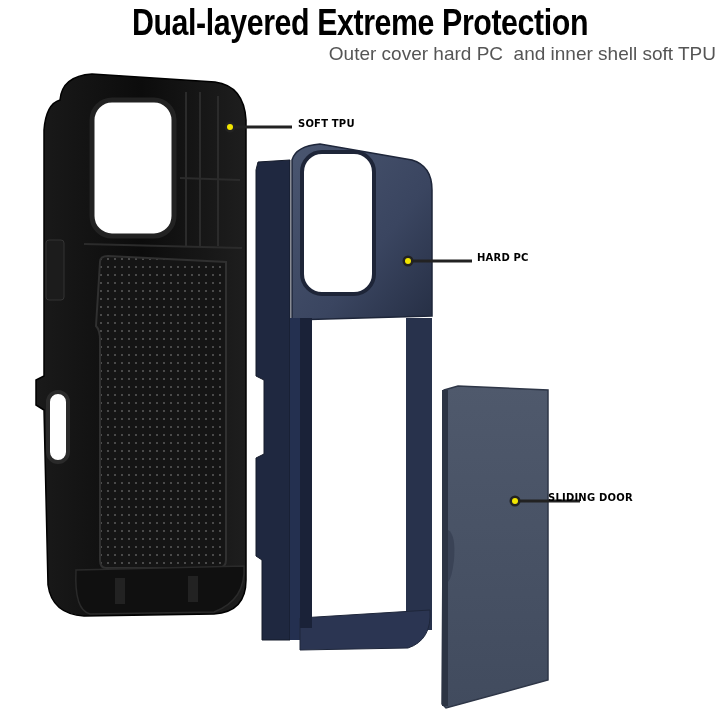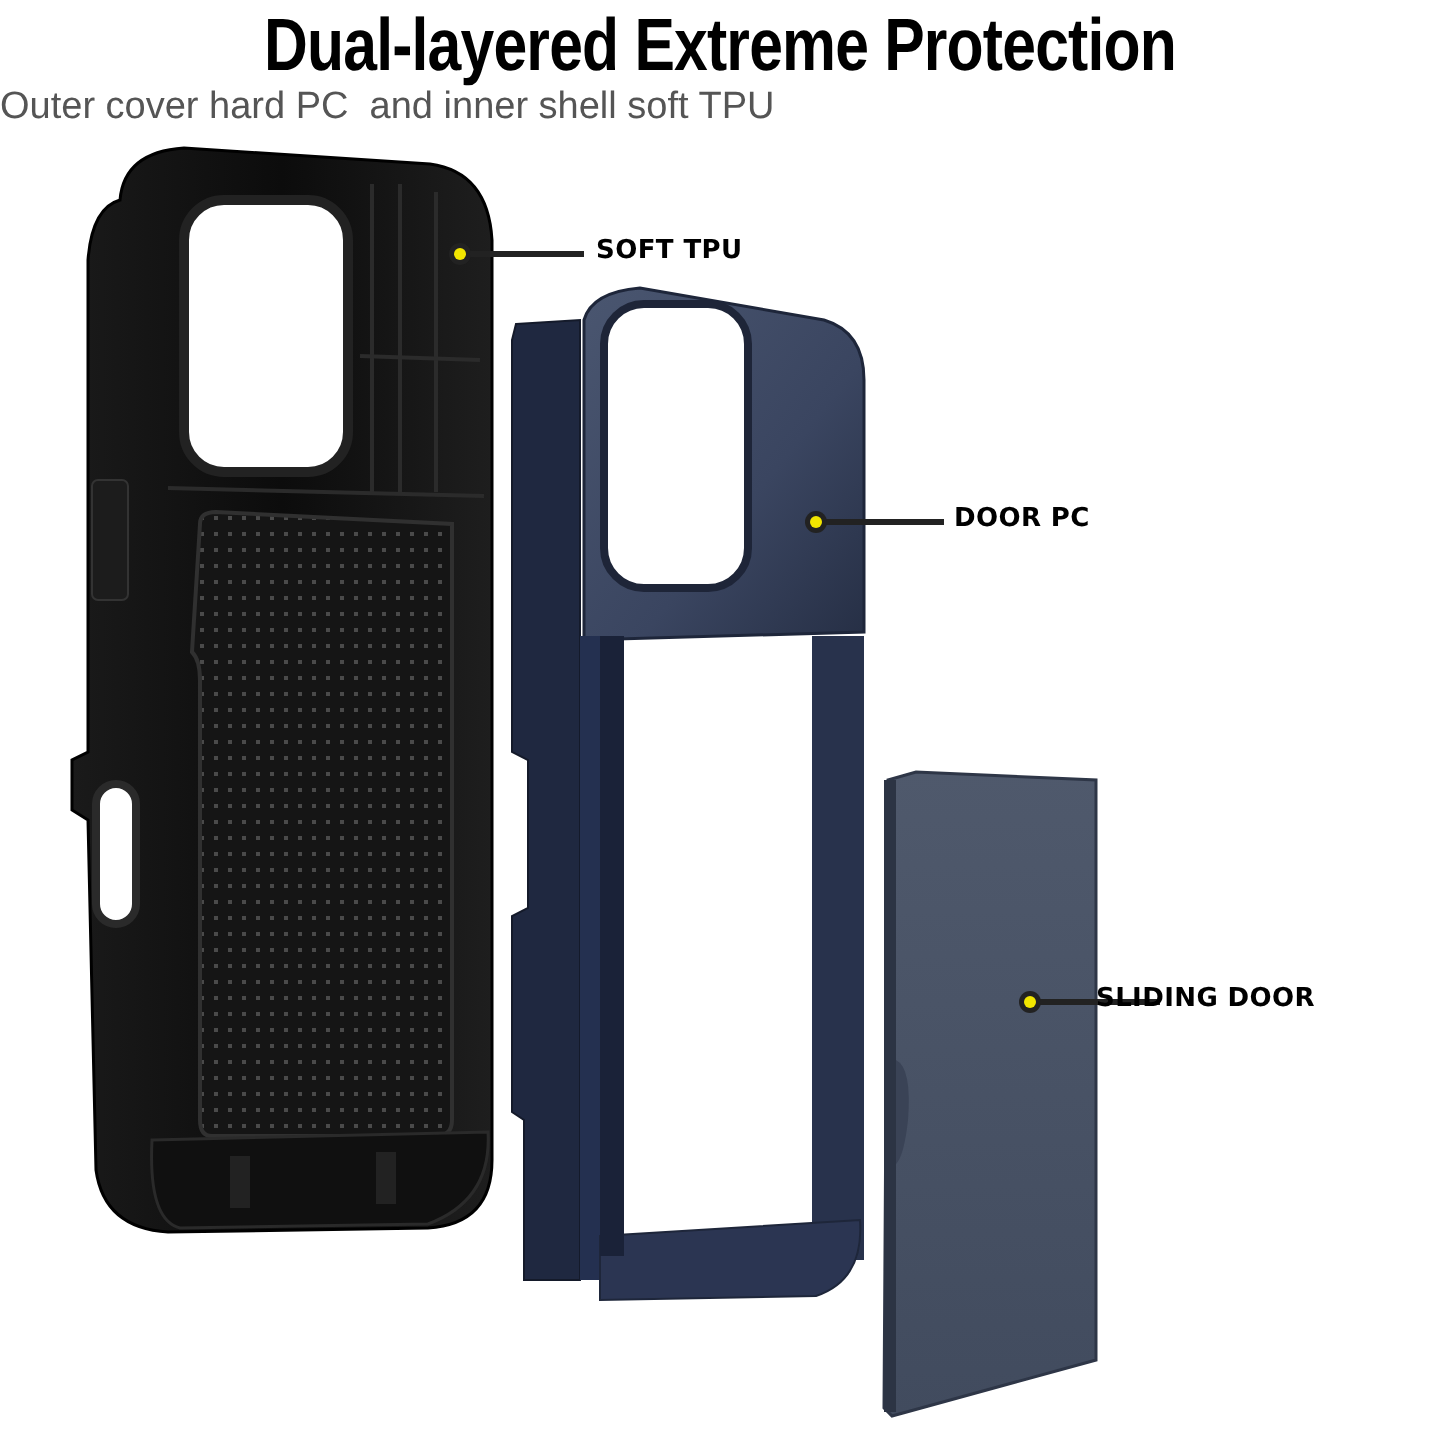--- a/index.html
+++ b/index.html
@@ -4,26 +4,26 @@
 <style>
   html, body { margin:0; padding:0; background:#ffffff; }
   body { width:720px; height:720px; position:relative; overflow:hidden; font-family:"Liberation Sans", sans-serif; }
   .title {
     position:absolute; left:0; top:2px; width:720px; text-align:center;
     font-family:"Liberation Sans", sans-serif; font-weight:bold; font-size:37px;
     letter-spacing:-0.5px; color:#000; transform:scaleX(0.82); transform-origin:center;
     line-height:42px;
   }
   .subtitle {
-    position:absolute; left:0; top:42px; width:716px; text-align:left;
+    position:absolute; left:0; top:42px; width:716px; text-align:right;
     font-size:19px; color:#555; line-height:24px; white-space:pre;
   }
   svg.art { position:absolute; left:0; top:0; }
   .label {
-    position:absolute; font-weight:bold; font-size:13px; color:#000;
+    position:absolute; font-weight:bold; font-size:10px; color:#000;
     font-family:"DejaVu Sans", sans-serif; letter-spacing:0.2px; white-space:nowrap;
   }
 </style>
 </head>
 <body>
 
 <div class="title">Dual-layered Extreme Protection</div>
 <div class="subtitle">Outer cover hard PC  and inner shell soft TPU</div>
 
 <svg class="art" width="720" height="720" viewBox="0 0 720 720">
@@ -103,14 +103,14 @@
     <circle cx="408" cy="261" r="3" fill="#f2e600"></circle>
   </g>
   <g>
     <line x1="517" y1="501" x2="580" y2="501" stroke="#222" stroke-width="3"></line>
     <circle cx="515" cy="501" r="5.5" fill="#222"></circle>
     <circle cx="515" cy="501" r="3" fill="#f2e600"></circle>
   </g>
 </svg>
 
 <div class="label" style="left:298px; top:118px;">SOFT TPU</div>
-<div class="label" style="left:477px; top:252px;">DOOR PC</div>
+<div class="label" style="left:477px; top:252px;">HARD PC</div>
 <div class="label" style="left:548px; top:492px;">SLIDING DOOR</div>
 
 </body></html>

